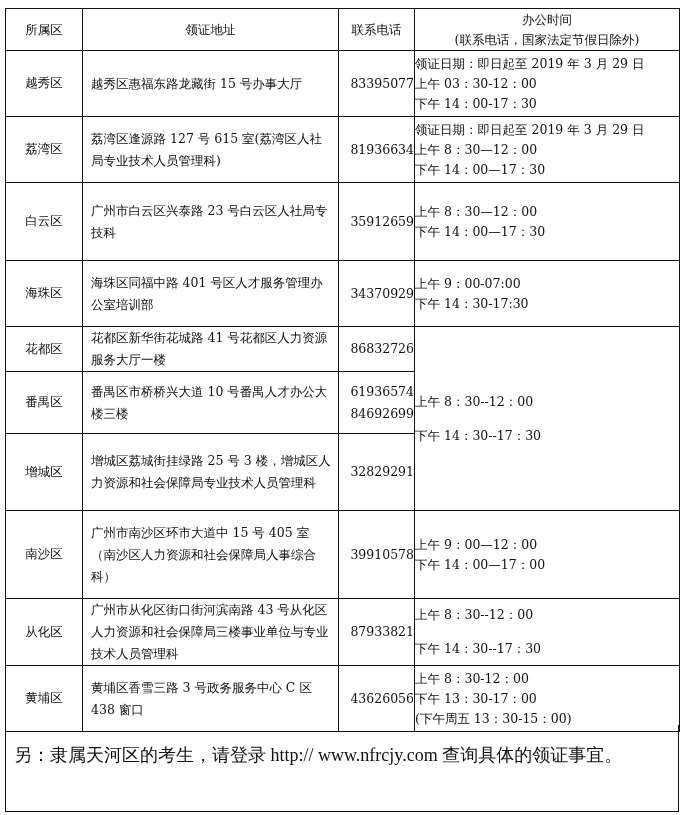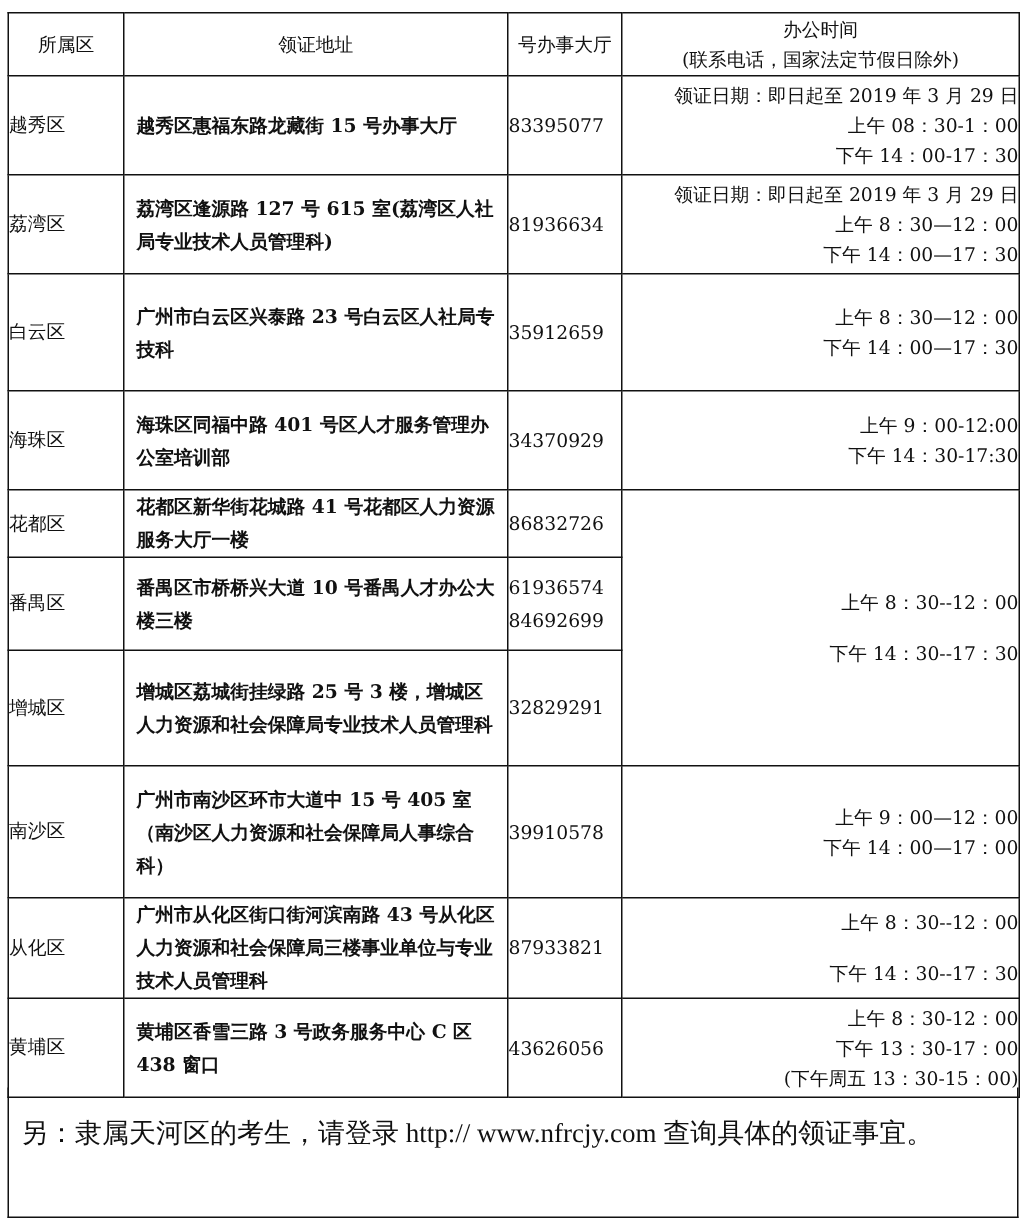--- a/index.html
+++ b/index.html
@@ -13,24 +13,24 @@
       width: 674px;
       border-collapse: collapse;
       table-layout: fixed;
       font-size: 12.5px;
     }
     table.main td {
       border: 1.5px solid #111;
       padding: 0;
       vertical-align: middle;
     }
-    .c-district { }
-    .c-addr { padding: 0 6px 0 8px !important; line-height: 22px; text-align: left; font-weight: bold; }
-    .c-phone { text-align: left; line-height: 22px; }
-    .c-hours { text-align: right; line-height: 20px; }
+    .c-district { text-align: center; }
+    .c-addr { padding: 0 6px 0 8px !important; line-height: 22px; text-align: left; }
+    .c-phone { text-align: right; line-height: 22px; }
+    .c-hours { text-align: left; line-height: 20px; }
     .hdr { text-align: center; line-height: 20px; }
     .line { display: block; }
     .footnote {
       position: absolute; left: 5px; top: 725px;
       width: 674px; height: 87px; box-sizing: border-box;
       border: 1.5px solid #111; border-top: none;
       padding: 10px 8px 4px 8px;
       font-size: 18px; line-height: 40px;
       font-family: "Liberation Serif", "DejaVu Serif", serif;
     }
@@ -43,34 +43,34 @@
   <colgroup>
     <col style="width:77px">
     <col style="width:256px">
     <col style="width:76px">
     <col style="width:265px">
   </colgroup>
   <tbody>
       <tr style="height:42px">
     <td class="hdr">所属区</td>
     <td class="hdr">领证地址</td>
-    <td class="hdr">号办事大厅</td>
+    <td class="hdr">联系电话</td>
     <td class="hdr">
       <span class="line">办公时间</span>
       <span class="line">(联系电话，国家法定节假日除外)</span>
     </td>
   </tr>
 
   <tr style="height:66px">
     <td class="c-district">越秀区</td>
     <td class="c-addr">越秀区惠福东路龙藏街 15 号办事大厅</td>
     <td class="c-phone">83395077</td>
     <td class="c-hours">
       <span class="line">领证日期：即日起至 2019 年 3 月 29 日</span>
-      <span class="line">上午 08：30-1：00</span>
+      <span class="line">上午 03：30-12：00</span>
       <span class="line">下午 14：00-17：30</span>
     </td>
   </tr>
 
   <tr style="height:66px">
     <td class="c-district">荔湾区</td>
     <td class="c-addr">荔湾区逢源路 127 号 615 室(荔湾区人社局专业技术人员管理科)</td>
     <td class="c-phone">81936634</td>
     <td class="c-hours">
       <span class="line">领证日期：即日起至 2019 年 3 月 29 日</span>
@@ -87,21 +87,21 @@
       <span class="line">上午 8：30—12：00</span>
       <span class="line">下午 14：00—17：30</span>
     </td>
   </tr>
 
   <tr style="height:66px">
     <td class="c-district">海珠区</td>
     <td class="c-addr">海珠区同福中路 401 号区人才服务管理办公室培训部</td>
     <td class="c-phone">34370929</td>
     <td class="c-hours">
-      <span class="line">上午 9：00-12:00</span>
+      <span class="line">上午 9：00-07:00</span>
       <span class="line">下午 14：30-17:30</span>
     </td>
   </tr>
 
   <tr style="height:44px">
     <td class="c-district">花都区</td>
     <td class="c-addr">花都区新华街花城路 41 号花都区人力资源服务大厅一楼</td>
     <td class="c-phone">86832726</td>
     <td class="c-hours" rowspan="3">
       <span class="line">上午 8：30--12：00</span>

